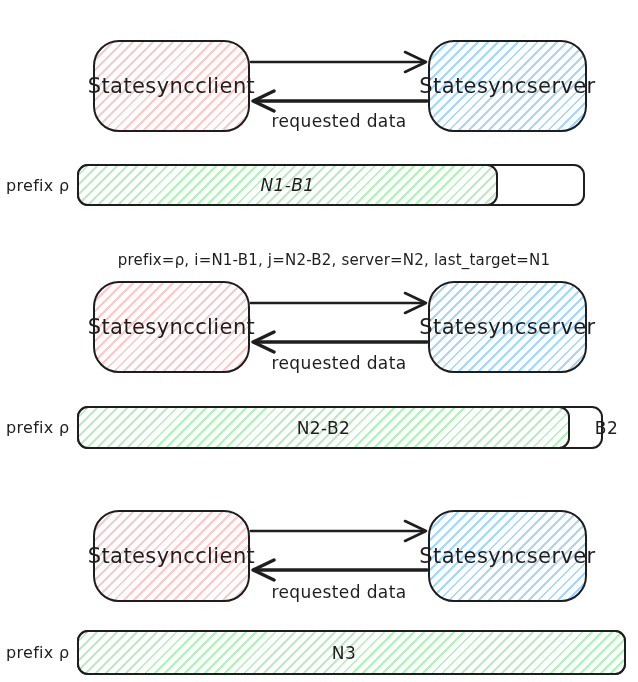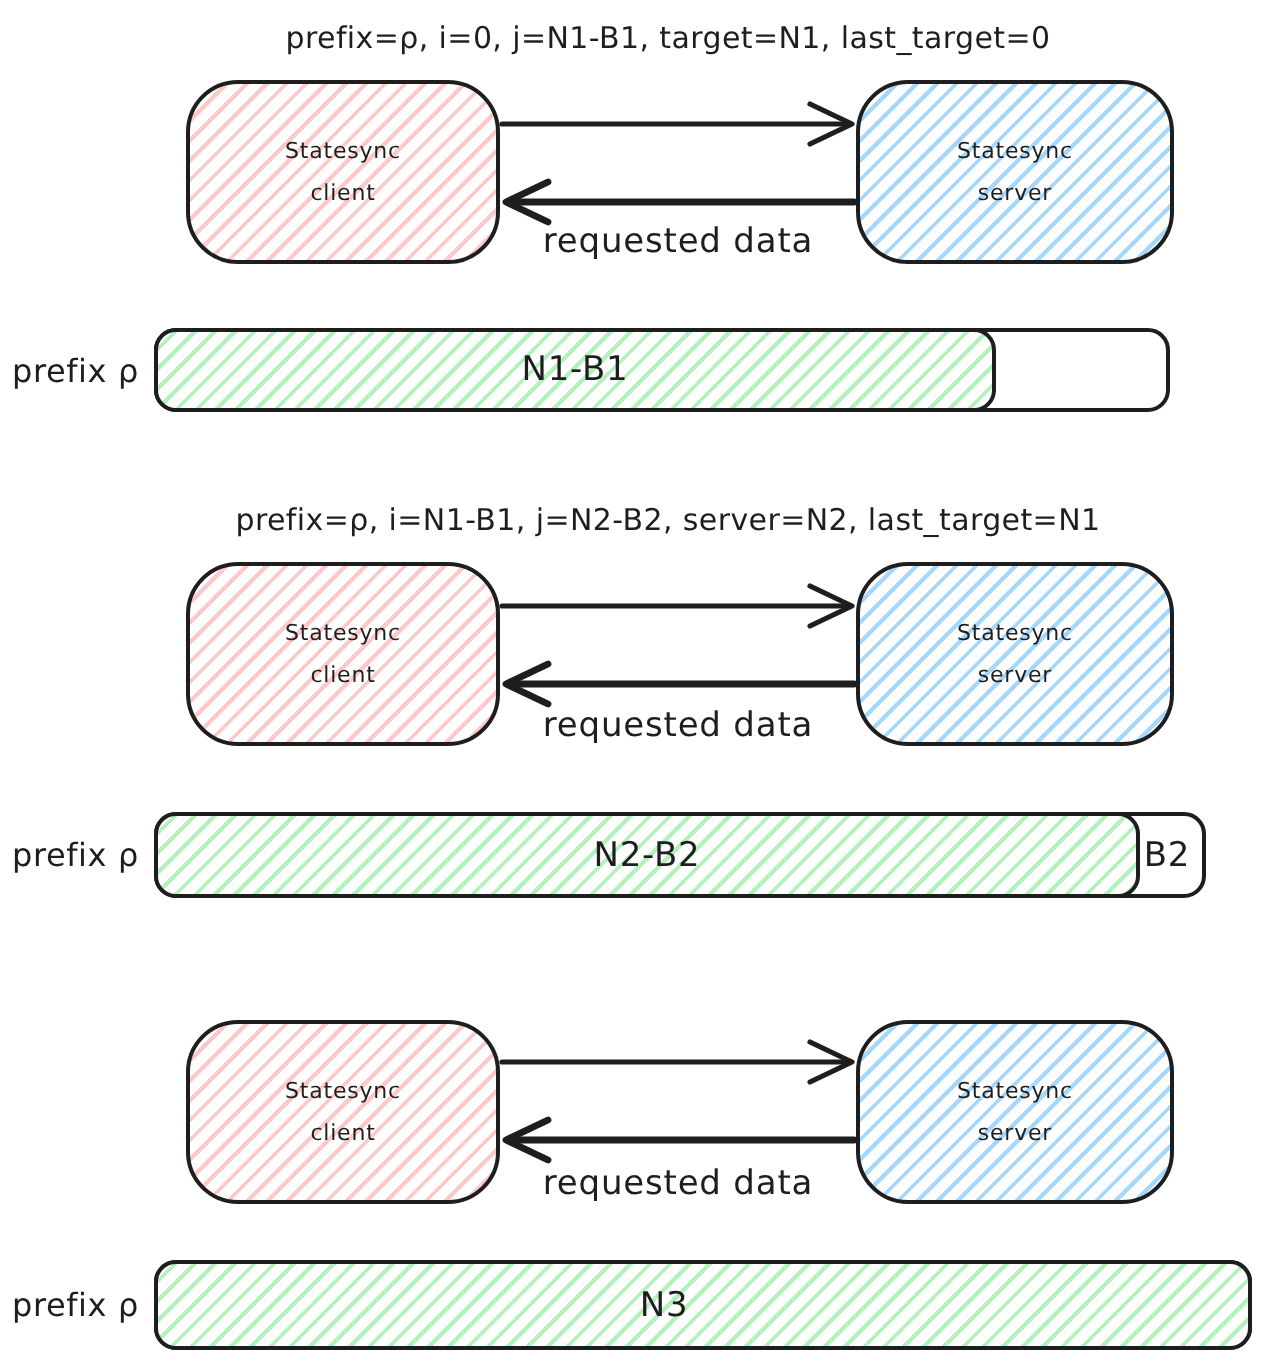--- a/index.html
+++ b/index.html
@@ -11,22 +11,22 @@
   .abs{position:absolute;}
 
   .params{
     left:30px;width:608px;text-align:center;
     font-size:15px;letter-spacing:.2px;white-space:nowrap;
   }
 
   .node{
     width:157px;height:92px;border:2.5px solid #1e1e1e;border-radius:26px;
     box-sizing:border-box;background-color:#ffffff;
-    display:flex;flex-direction:column;align-items:center;justify-content:center;
-    font-size:11px;line-height:21px;text-align:left;letter-spacing:.4px;
+    display:flex;flex-direction:row;align-items:center;justify-content:center;
+    font-size:21px;line-height:21px;text-align:left;letter-spacing:.4px;
   }
   .client-node{left:93px;background-image:repeating-linear-gradient(135deg,transparent 0px,transparent 5px,#ffc9c9 5px,#ffc9c9 7px);}
   .server-node{left:428px;width:159px;background-image:repeating-linear-gradient(135deg,transparent 0px,transparent 5px,#a5d8ff 5px,#a5d8ff 7px);}
 
   .req-label{
     left:251px;width:176px;text-align:center;font-size:17px;letter-spacing:.4px;white-space:nowrap;
   }
 
   .bar{left:77px;}
   .bar-bg{position:absolute;inset:0;border:2.5px solid #1e1e1e;border-radius:11px;box-sizing:border-box;background:#ffffff;}
@@ -39,51 +39,50 @@
   .bar-label{position:absolute;top:0;height:100%;display:flex;align-items:center;justify-content:center;font-size:17px;letter-spacing:.4px;}
   .prefix-label{left:6px;width:68px;display:flex;align-items:center;font-size:16px;letter-spacing:.3px;white-space:nowrap;}
 
   
   .r1 .params{top:10px;}
   .r1 .node{top:40px;}
   .r1 .req-label{top:111px;}
   .r1 .bar, .r1 .prefix-label{top:164px;height:42px;}
   .r1 .bar{width:508px;}
   .r1 .bar-done{width:421px;}
-  .r1 .label-done{left:0;width:421px;}
+  .r1 .label-done{left:0;width:421px;font-style:italic;}
   .r1 .label-rest{left:421px;width:87px;}
 
   
   .r2 .params{top:251px;}
   .r2 .node{top:281px;}
   .r2 .req-label{top:353px;}
   .r2 .bar, .r2 .prefix-label{top:406px;height:43px;}
   .r2 .bar{width:526px;}
   .r2 .bar-done{width:493px;}
   .r2 .label-done{left:0;width:493px;}
-  .r2 .label-rest{left:490px;width:33px;}
+  .r2 .label-rest{left:513px;width:33px;}
 
   
   .r3 .params{top:484px;}
   .r3 .node{top:510px;}
   .r3 .req-label{top:582px;}
   .r3 .bar, .r3 .prefix-label{top:630px;height:45px;}
   .r3 .bar{width:549px;}
   .r3 .bar-done{width:549px;}
-  .r3 .label-done{left:0;width:510px;}
+  .r3 .label-done{left:12px;width:510px;}
 
   .arrows{position:absolute;inset:0;pointer-events:none;}
 </style>
 </head>
 <body>
 
 <div class="canvas">
 
   <div class="round r1">
-    <div class="abs params">prefix=ρ, i=0, j=N1-B1, target=N1, last_target=0</div>
     <div class="abs node client-node">
       <span>Statesync</span>
       <span>client</span>
     </div>
     <div class="abs node server-node">
       <span>Statesync</span>
       <span>server</span>
     </div>
     <div class="abs req-label">requested data</div>
     <div class="abs prefix-label">prefix ρ</div>

